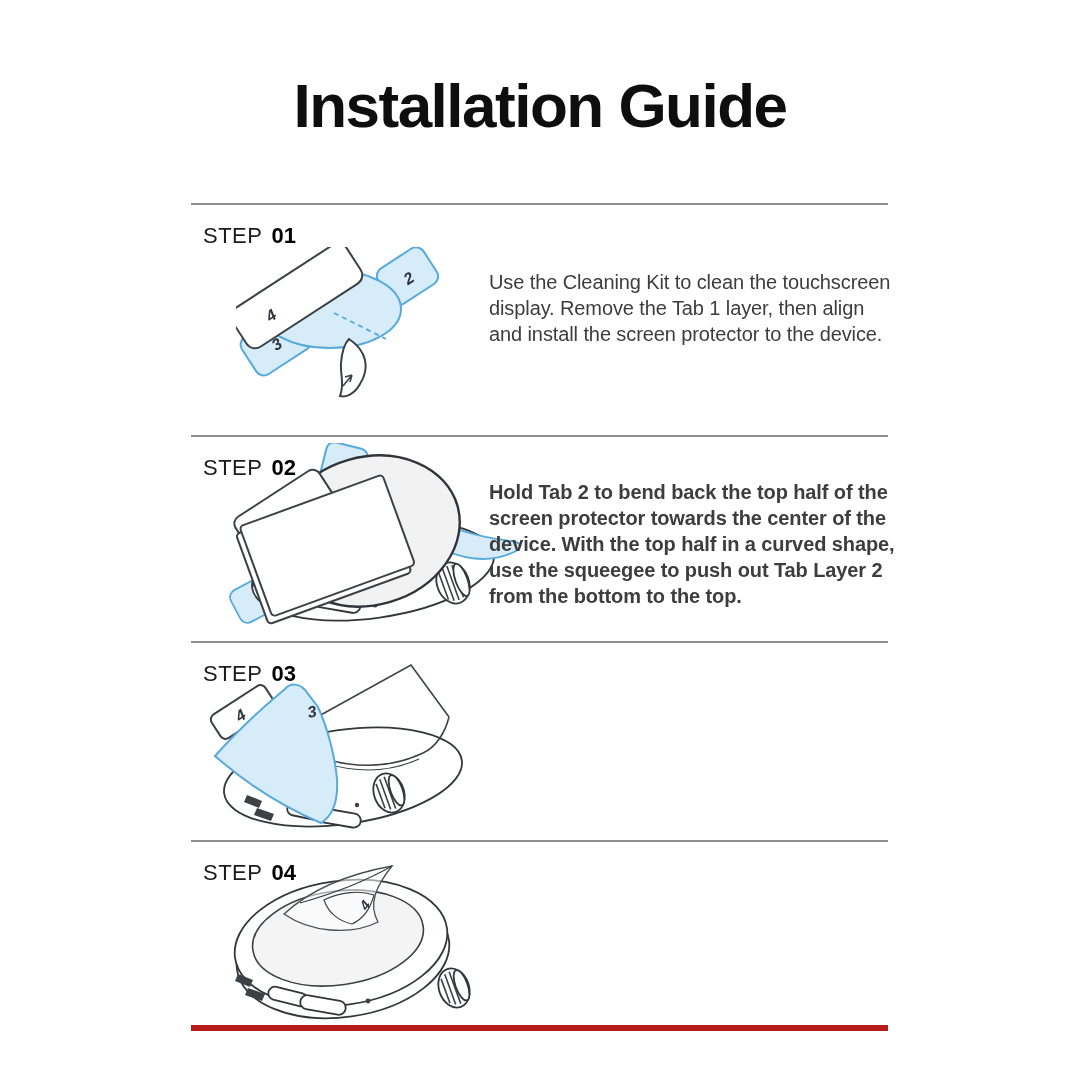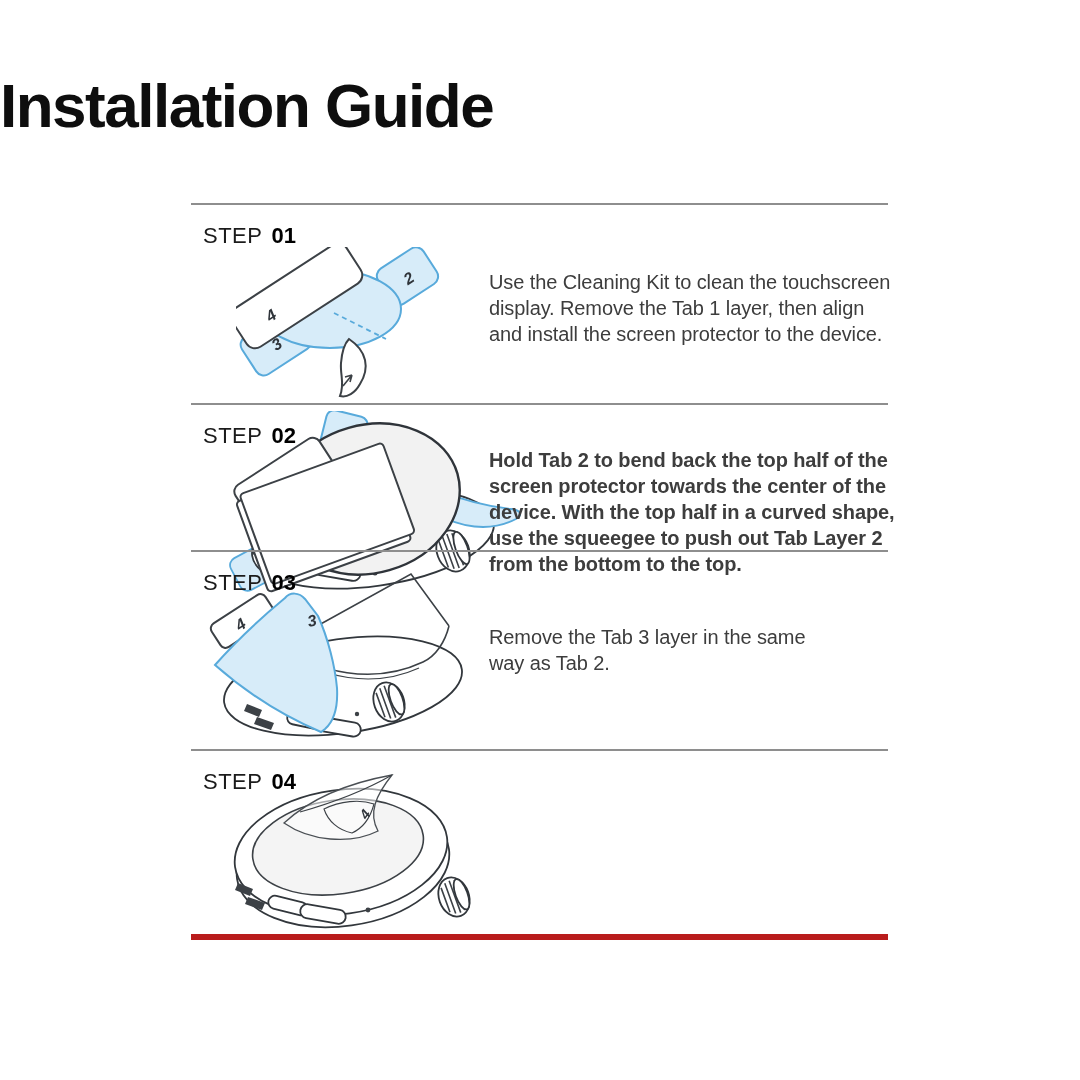--- a/index.html
+++ b/index.html
@@ -1,27 +1,27 @@
 <!DOCTYPE html>
 <html><head>
 <meta charset="utf-8">
 <style>
   html,body{margin:0;padding:0;background:#ffffff;}
   .canvas{
     position:relative;width:1080px;height:1080px;background:#ffffff;
     font-family:"Liberation Sans", sans-serif;overflow:hidden;
   }
   .page-title{
-    position:absolute;top:70px;left:0;width:1080px;text-align:left;
+    position:absolute;top:70px;left:0;width:1080px;text-align:center;
     font-size:62px;font-weight:800;letter-spacing:-1.5px;color:#0e0e0e;margin:0;
   }
   .steps{position:absolute;top:203px;left:191px;width:697px;}
   .step{position:relative;border-top:2px solid #8e8e8e;box-sizing:border-box;}
-  .step.s1{height:200px;}
-  .step.s2{height:147px;}
+  .step.s1{height:232px;}
+  .step.s2{height:206px;}
   .step.s3{height:199px;text-decoration:underline;}
   .step.s4{height:191px;border-bottom:6px solid #b91c1c;}
   .step-label{
     position:absolute;top:18px;left:12px;font-size:22px;color:#1b1b1b;
     letter-spacing:0.5px;white-space:nowrap;
   }
   .step-label .num{font-weight:800;margin-left:9px;letter-spacing:0;color:#000;}
   .step-desc{
     position:absolute;left:298px;width:425px;font-size:20px;line-height:26px;
     color:#3d3d3d;white-space:pre-line;letter-spacing:-0.1px;
@@ -146,22 +146,20 @@
           <path class="darkline" d="M189,125 L189,151 M194,122 L194,154 M199,121 L199,155 M204,122 L204,154"></path>
           <ellipse cx="206" cy="138" rx="6" ry="16" class="whitecase"></ellipse>
         </g>
         <path class="darkfill" d="M56,140 l15,6 -3,7 -15,-6 Z M66,153 l17,6 -3,7 -17,-6 Z"></path>
         <rect x="96" y="150" width="38" height="13" rx="6.5" transform="rotate(12 115 156)" class="whitecase"></rect>
         <rect x="126" y="156" width="44" height="14" rx="7" transform="rotate(10 148 163)" class="whitecase"></rect>
         <circle cx="166" cy="150" r="2.2" class="darkfill"></circle>
         <path class="bluefill" d="M94,34 C99,28 108,28 114,35 L127,52 C137,74 144,102 146,124 C147,142 143,157 134,165 L130,168 C92,152 56,129 24,101 C46,76 71,53 94,34 Z"></path>
         <text x="122" y="62" transform="rotate(-12 122 62)">3</text>
       </svg>
-      <div class="step-desc">Remove the Tab 3 layer in the same
-way as Tab 2.</div>
     </div>
 
     <div class="step s4">
       <div class="step-label">
         <span>STEP</span><span class="num">04</span>
       </div>
       <svg class="illus illus-4" viewBox="0 0 300 165">
         <ellipse cx="117" cy="97" rx="107" ry="62" transform="rotate(-8 117 97)" class="whitecase"></ellipse>
         <ellipse cx="115" cy="85" rx="107" ry="62" transform="rotate(-8 115 85)" class="whitecase"></ellipse>
         <ellipse cx="112" cy="80" rx="86" ry="47" transform="rotate(-8 112 80)" class="dial"></ellipse>

